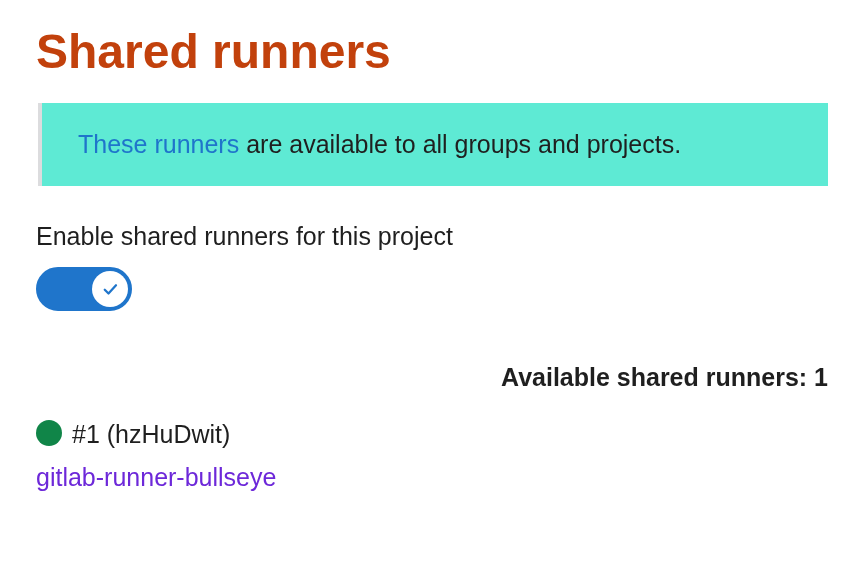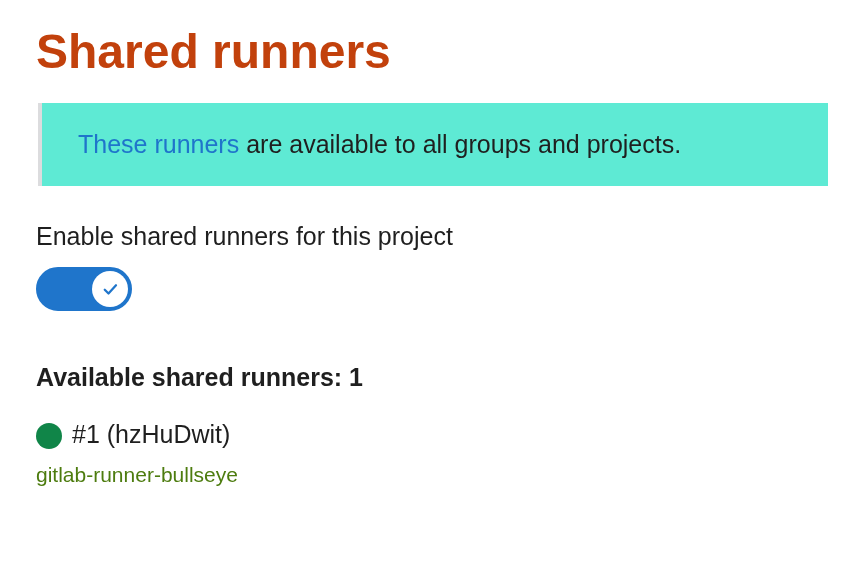--- a/index.html
+++ b/index.html
@@ -73,41 +73,42 @@
       stroke-width: 3;
       fill: none;
       stroke-linecap: round;
       stroke-linejoin: round;
     }
     .available-label {
       font-size: 25px;
       font-weight: 700;
       margin-bottom: 28px;
       color: #1f1f1f;
+      text-align: right;
     }
     .runner-row {
       display: flex;
-      align-items: flex-end;
+      align-items: flex-start;
       gap: 10px;
       margin-bottom: 14px;
     }
     .status-dot {
       width: 26px;
       height: 26px;
       border-radius: 50%;
       background: #108548;
       flex-shrink: 0;
     }
     .runner-id {
       font-size: 25px;
       color: #1f1f1f;
     }
     .runner-name {
-      font-size: 21px;
-      color: #4d7c0f;
+      font-size: 25px;
+      color: #6d28d9;
     }
   </style>
 </head>
 <body>
 
 
 
 <h1 class="page-title">Shared runners</h1>
 
 <div class="info-box">

